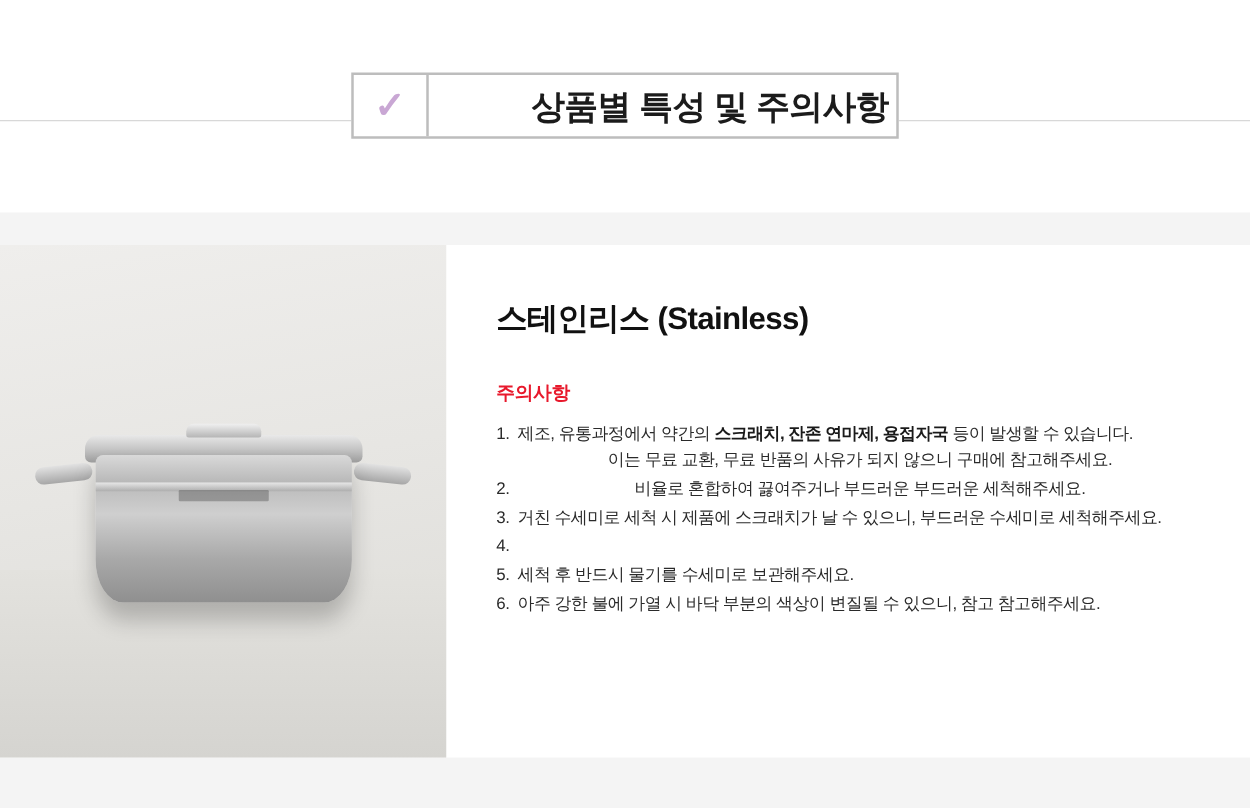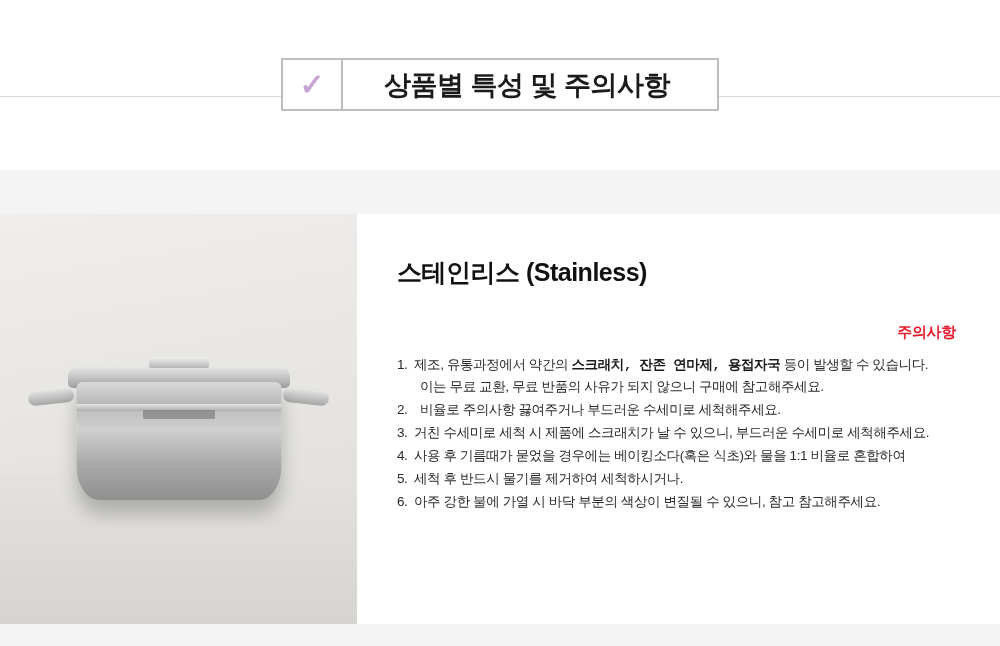--- a/index.html
+++ b/index.html
@@ -56,41 +56,41 @@
     flex: none;
   }
   .header-divider {
     width: 2px;
     height: 100%;
     background: #bdbdbd;
     flex: none;
   }
   .header-title {
     flex: 1;
-    text-align: center;
+    text-align: right;
     font-size: 27px;
     font-weight: bold;
     letter-spacing: -0.5px;
     color: #1b1b1b;
     padding-right: 6px;
   }
 
   
   .content {
     position: absolute;
     left: 0;
     top: 170px;
     width: 1000px;
     height: 476px;
     background: #f4f4f4;
   }
   .card {
     position: absolute;
     left: 0;
-    top: 44px;
+    top: 26px;
     width: 1000px;
     height: 410px;
     background: #ffffff;
     display: flex;
   }
 
   .photo {
     position: relative;
     flex: none;
     width: 357px;
@@ -177,21 +177,20 @@
     color: #111;
     letter-spacing: -0.5px;
     margin: 0 0 34px 0;
   }
   .caution-title {
     font-size: 15px;
     font-weight: bold;
     color: #e8192c;
     margin: 0 0 13px 0;
     letter-spacing: -0.3px;
-    text-align: right;
   }
   .notes {
     margin: 0;
     padding: 0;
     list-style: none;
   }
   .note {
     font-size: 13.5px;
     line-height: 1.55;
     color: #2a2a2a;
@@ -202,25 +201,25 @@
   .note-num {
     flex: none;
     width: 17px;
   }
   .note-body {
     flex: 1;
   }
   .note-line-indent {
     display: block;
     padding-left: 6px;
+    text-align: center;
   }
   .note b {
     font-weight: bold;
     color: #1a1a1a;
-    font-family: Liberation Mono, monospace;
   }
 </style>
 </head>
 <body>
 
 <div class="page">
 
   <div class="header-band">
     <div class="header-rule"></div>
     <div class="header-box">
@@ -249,33 +248,33 @@
       <div class="info">
         <h2 class="material-title">스테인리스 (Stainless)</h2>
         <div class="caution-title">주의사항</div>
         <ul class="notes">
             <li class="note">
               <span class="note-num">1.</span>
               <span class="note-body"><span>제조, 유통과정에서 약간의 <b>스크래치, 잔존 연마제, 용접자국</b> 등이 발생할 수 있습니다.</span><span class="note-line-indent">이는 무료 교환, 무료 반품의 사유가 되지 않으니 구매에 참고해주세요.</span></span>
             </li>
             <li class="note">
               <span class="note-num">2.</span>
-              <span class="note-body"><span class="note-line-indent">비율로 주의사항 끓여주거나 부드러운 수세미로 세척해주세요.</span></span>
+              <span class="note-body"><span class="note-line-indent">비율로 혼합하여 끓여주거나 부드러운 부드러운 세척해주세요.</span></span>
             </li>
             <li class="note">
               <span class="note-num">3.</span>
               <span class="note-body"><span>거친 수세미로 세척 시 제품에 스크래치가 날 수 있으니, 부드러운 수세미로 세척해주세요.</span></span>
             </li>
             <li class="note">
               <span class="note-num">4.</span>
-              <span class="note-body"><span>사용 후 기름때가 묻었을 경우에는 베이킹소다(혹은 식초)와 물을 1:1 비율로 혼합하여</span></span>
+              <span class="note-body"></span>
             </li>
             <li class="note">
               <span class="note-num">5.</span>
-              <span class="note-body"><span>세척 후 반드시 물기를 제거하여 세척하시거나.</span></span>
+              <span class="note-body"><span>세척 후 반드시 물기를 수세미로 보관해주세요.</span></span>
             </li>
             <li class="note">
               <span class="note-num">6.</span>
               <span class="note-body"><span>아주 강한 불에 가열 시 바닥 부분의 색상이 변질될 수 있으니, 참고 참고해주세요.</span></span>
             </li>
           </ul>
       </div>
 
     </div>
   </div>

